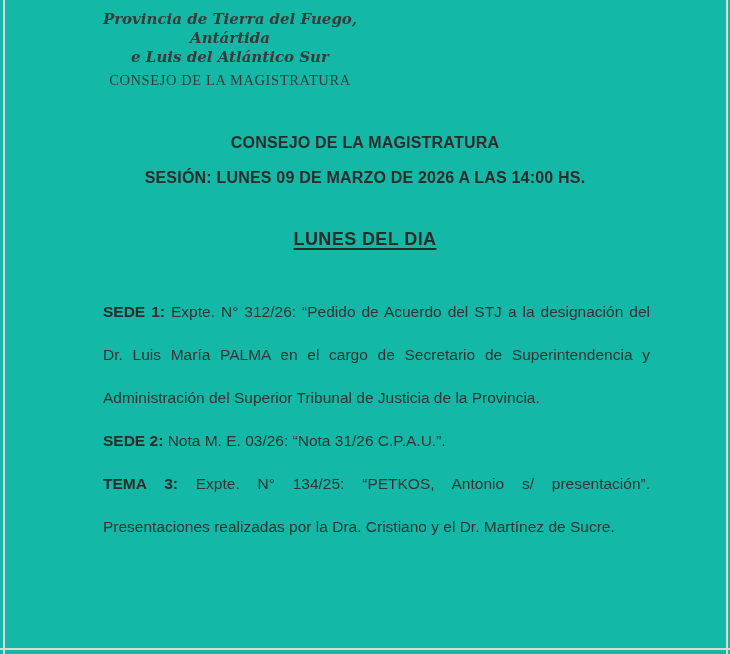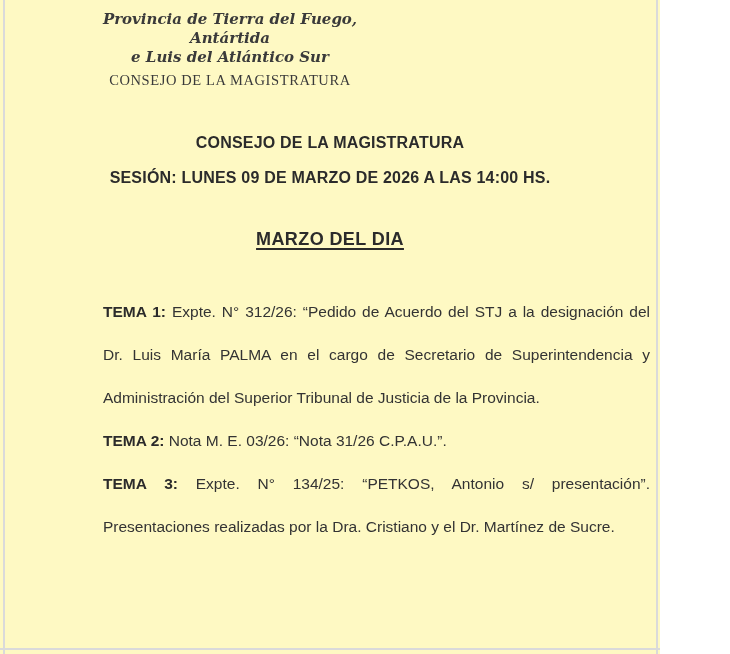--- a/index.html
+++ b/index.html
@@ -2,23 +2,23 @@
 <html><head>
 <meta charset="utf-8">
 <style>
   html, body {
     margin: 0;
     padding: 0;
     background: #ffffff;
   }
   .page {
     position: relative;
-    width: 660px;
+    width: 730px;
     height: 654px;
-    background: #fef9c3;
+    background: #14b8a6;
     overflow: hidden;
     font-family: "Liberation Sans", sans-serif;
     color: #2e2e2e;
   }
   
   .edge-left {
     position: absolute; left: 3px; top: 0; bottom: 0;
     width: 2px; background: #dadada;
   }
   .edge-right {
@@ -117,21 +117,21 @@
     <div class="script-line">e Luis del Atlántico Sur</div>
     <div class="org-line">CONSEJO DE LA MAGISTRATURA</div>
   </div>
 
   <div class="title-block">
     <div class="t-line">CONSEJO DE LA MAGISTRATURA</div>
     <div class="t-line"><span>SESIÓN: LUNES 09 DE MARZO DE 2026 A LAS </span><span class="underlined">14:00 HS.</span></div>
   </div>
 
   <div class="agenda-heading">
-    <span>MARZO DEL DIA</span>
+    <span>LUNES DEL DIA</span>
   </div>
 
   <div class="items">
-    <p><strong>TEMA 1:</strong> <span>Expte. N° 312/26: “Pedido de Acuerdo del STJ a la designación del Dr. Luis María PALMA en el cargo de Secretario de Superintendencia y Administración del Superior Tribunal de Justicia de la Provincia.</span></p>
-    <p><strong>TEMA 2:</strong> <span>Nota M. E. 03/26: “Nota 31/26 C.P.A.U.”.</span></p>
+    <p><strong>SEDE 1:</strong> <span>Expte. N° 312/26: “Pedido de Acuerdo del STJ a la designación del Dr. Luis María PALMA en el cargo de Secretario de Superintendencia y Administración del Superior Tribunal de Justicia de la Provincia.</span></p>
+    <p><strong>SEDE 2:</strong> <span>Nota M. E. 03/26: “Nota 31/26 C.P.A.U.”.</span></p>
     <p><strong>TEMA 3:</strong> <span>Expte. N° 134/25: “PETKOS, Antonio s/ presentación”. Presentaciones realizadas por la Dra. Cristiano y el Dr. Martínez de Sucre.</span></p>
   </div>
 </div>
 
 </body></html>

